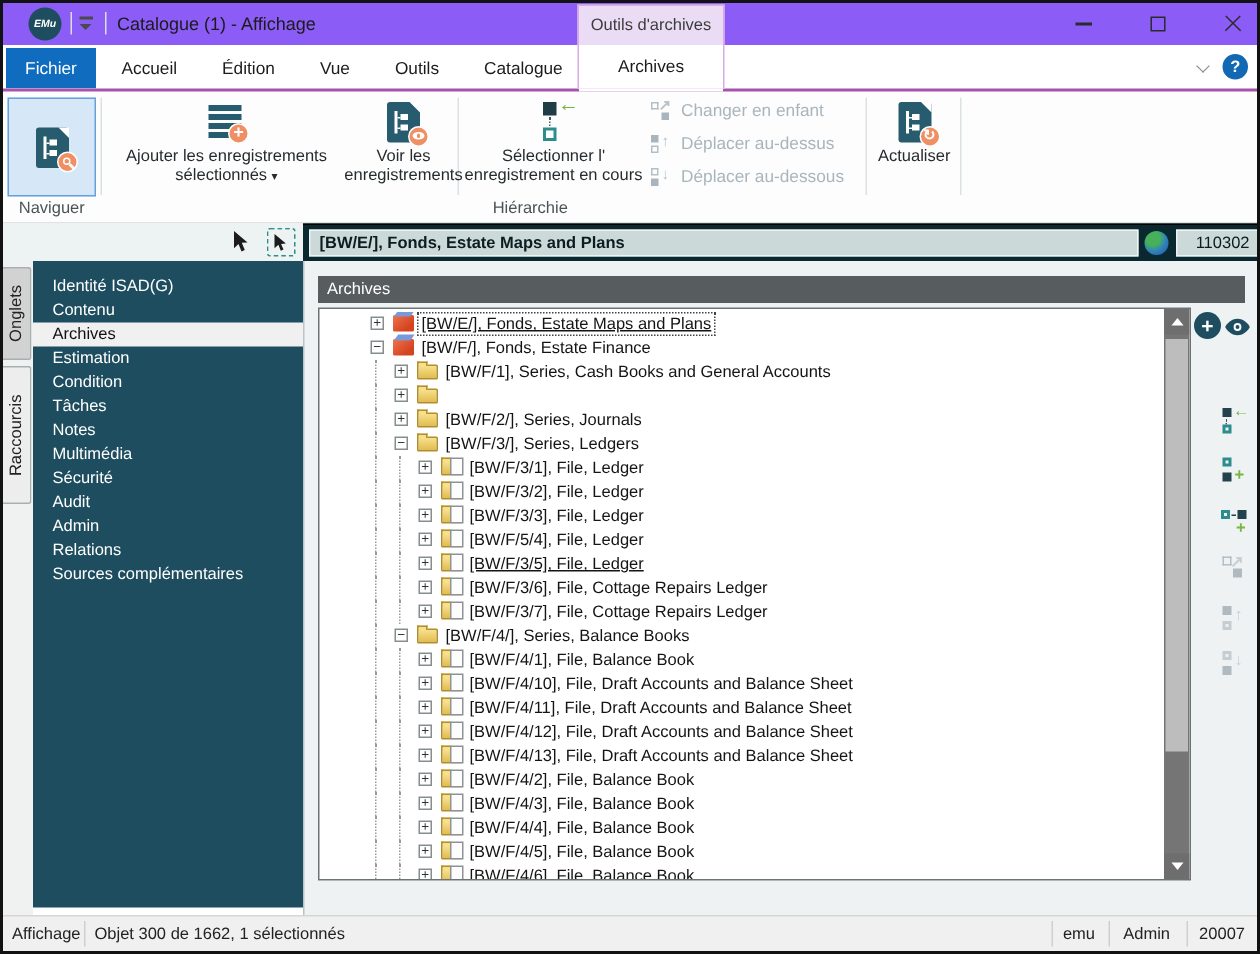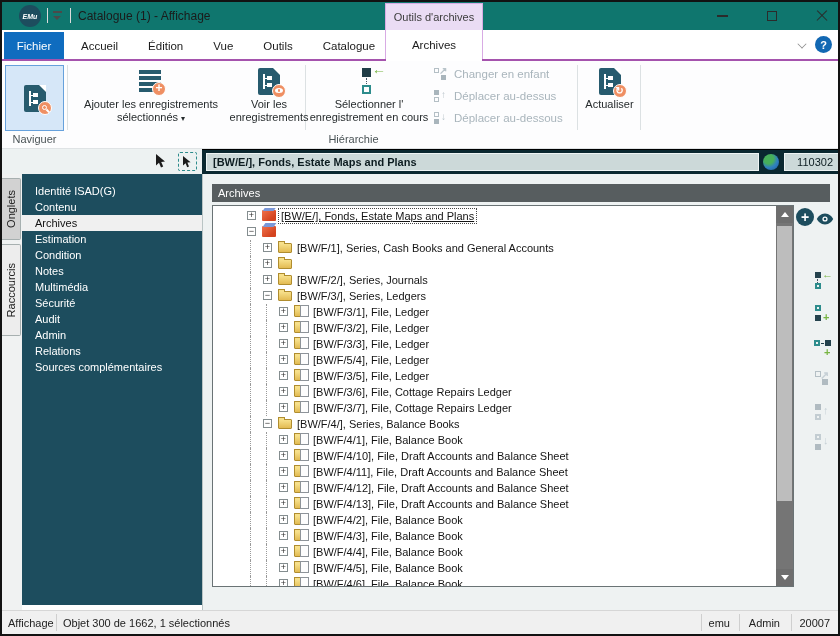--- a/index.html
+++ b/index.html
@@ -1,21 +1,21 @@
 <!DOCTYPE html>
 <html><head>
 <meta charset="utf-8">
 <style>
   *{margin:0;padding:0;box-sizing:border-box}
   html,body{background:#9a9a9a}
   body{font-family:"Liberation Sans",sans-serif}
   .win{position:relative;width:840px;height:636px;background:#fff;border:2px solid #121212;overflow:hidden}
 
   
-  .titlebar{position:absolute;left:0;top:0;right:0;height:28px;background:#0f766e}
+  .titlebar{position:absolute;left:0;top:0;right:0;height:28px;background:#8b5cf6}
   .logo{position:absolute;left:17px;top:3px;width:22px;height:22px;border-radius:50%;background:#1d4d5e;color:#fff;
         font-size:7px;font-weight:bold;font-style:italic;display:flex;align-items:center;justify-content:center}
   .tb-sep{position:absolute;top:6px;width:1px;height:15px;background:#dcdcdc}
   .qat{position:absolute;left:50px;top:9px;width:12px;height:12px}
   .qat::before{content:"";position:absolute;left:1px;top:0;width:9px;height:2px;background:#4a4a4a}
   .qat::after{content:"";position:absolute;left:1px;top:5px;border:4.5px solid transparent;border-top-color:#4a4a4a}
   .tb-title{position:absolute;left:76px;top:7px;font-size:12px;color:#1b1b1b;white-space:nowrap}
   .ctx-head{position:absolute;left:383px;top:1px;width:98px;height:27px;background:#eadcf4;border:1px solid #d8abe4;border-bottom:none;
             color:#3c3c3c;font-size:11px;display:flex;align-items:center;justify-content:center}
   .wbtn{position:absolute;top:0;width:46px;height:28px;display:flex;align-items:center;justify-content:center}
@@ -324,20 +324,21 @@
         <div class="vtab" style="top: 70px; height: 92px;">
           <span>Raccourcis</span>
         </div>
       </div>
     <div class="sidebar">
         <div class="sb-item">Identité ISAD(G)</div>
         <div class="sb-item">Contenu</div>
         <div class="sb-item sel">Archives</div>
         <div class="sb-item">Estimation</div>
         <div class="sb-item">Condition</div>
+        <div class="sb-item">Tâches</div>
         <div class="sb-item">Notes</div>
         <div class="sb-item">Multimédia</div>
         <div class="sb-item">Sécurité</div>
         <div class="sb-item">Audit</div>
         <div class="sb-item">Admin</div>
         <div class="sb-item">Relations</div>
         <div class="sb-item">Sources complémentaires</div>
       </div>
 
     <div class="panel">
@@ -346,20 +347,21 @@
       <div class="treebox">
         <div class="treerows">
             <div class="trow sel">
               <span class="tg" style="left: 34px;">+</span>
               <span class="nico fonds" style="left: 49px;"></span>
               <span class="tlabel" style="left: 66px;">[BW/E/], Fonds, Estate Maps and Plans</span>
             </div>
             <div class="trow">
               <span class="tg" style="left: 34px;">−</span>
               <span class="nico fonds" style="left: 49px;"></span>
+              <span class="tlabel" style="left: 66px;">[BW/F/], Fonds, Estate Finance</span>
             </div>
             <div class="trow">
               <i class="gl" style="left: 37px;"></i>
               <span class="tg" style="left: 50px;">+</span>
               <span class="nico series" style="left: 65px;"></span>
               <span class="tlabel" style="left: 82px;">[BW/F/1], Series, Cash Books and General Accounts</span>
             </div>
             <div class="trow">
               <i class="gl" style="left: 37px;"></i>
               <span class="tg" style="left: 50px;">+</span>
@@ -403,21 +405,21 @@
               <i class="gl" style="left: 53px;"></i>
               <span class="tg" style="left: 66px;">+</span>
               <span class="nico file" style="left: 81px;"></span>
               <span class="tlabel" style="left: 98px;">[BW/F/5/4], File, Ledger</span>
             </div>
             <div class="trow">
               <i class="gl" style="left: 37px;"></i>
               <i class="gl" style="left: 53px;"></i>
               <span class="tg" style="left: 66px;">+</span>
               <span class="nico file" style="left: 81px;"></span>
-              <span class="tlabel" style="left: 98px;">[BW/F/3/5], File, Ledger</span>
+              <span class="tlabel" style="left: 98px; text-decoration: underline;">[BW/F/3/5], File, Ledger</span>
             </div>
             <div class="trow">
               <i class="gl" style="left: 37px;"></i>
               <i class="gl" style="left: 53px;"></i>
               <span class="tg" style="left: 66px;">+</span>
               <span class="nico file" style="left: 81px;"></span>
               <span class="tlabel" style="left: 98px;">[BW/F/3/6], File, Cottage Repairs Ledger</span>
             </div>
             <div class="trow">
               <i class="gl" style="left: 37px;"></i>

